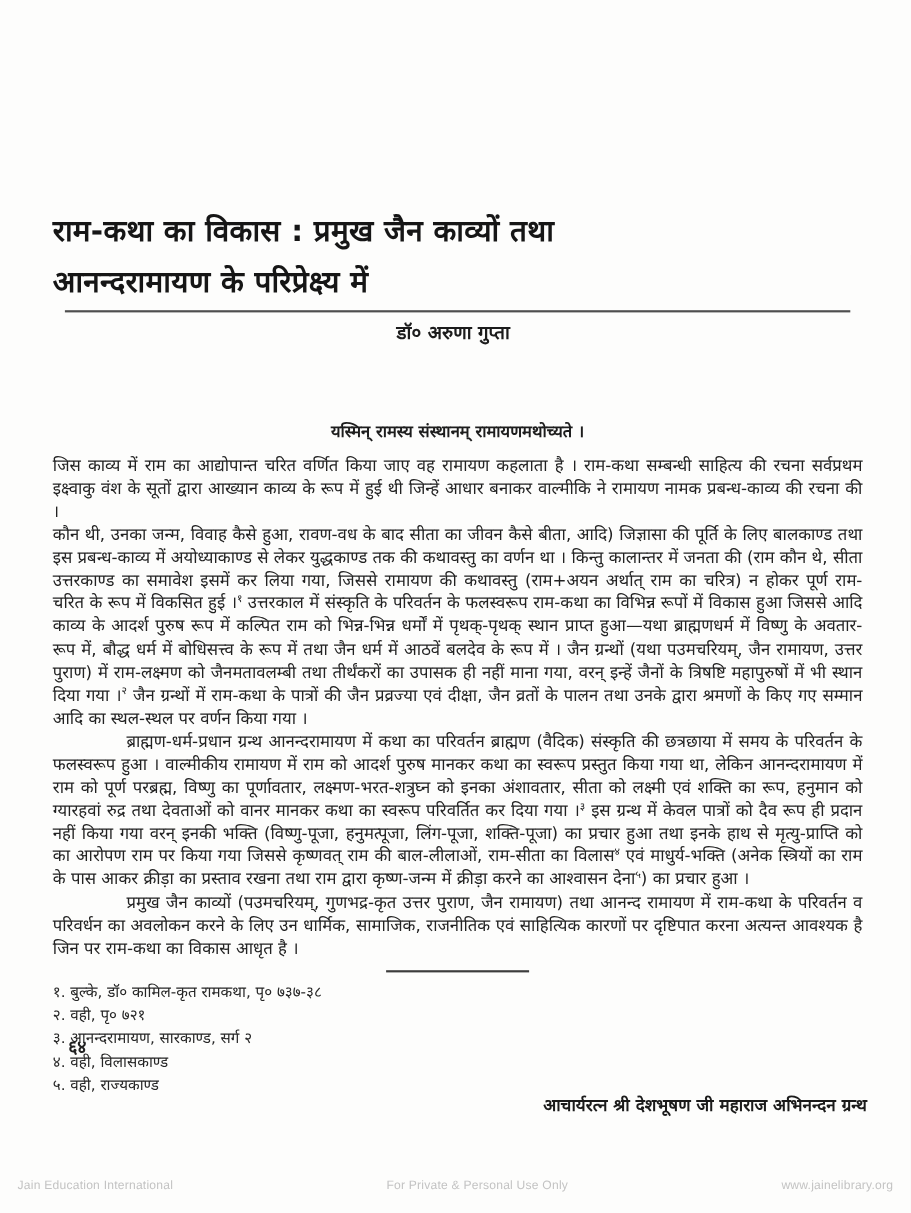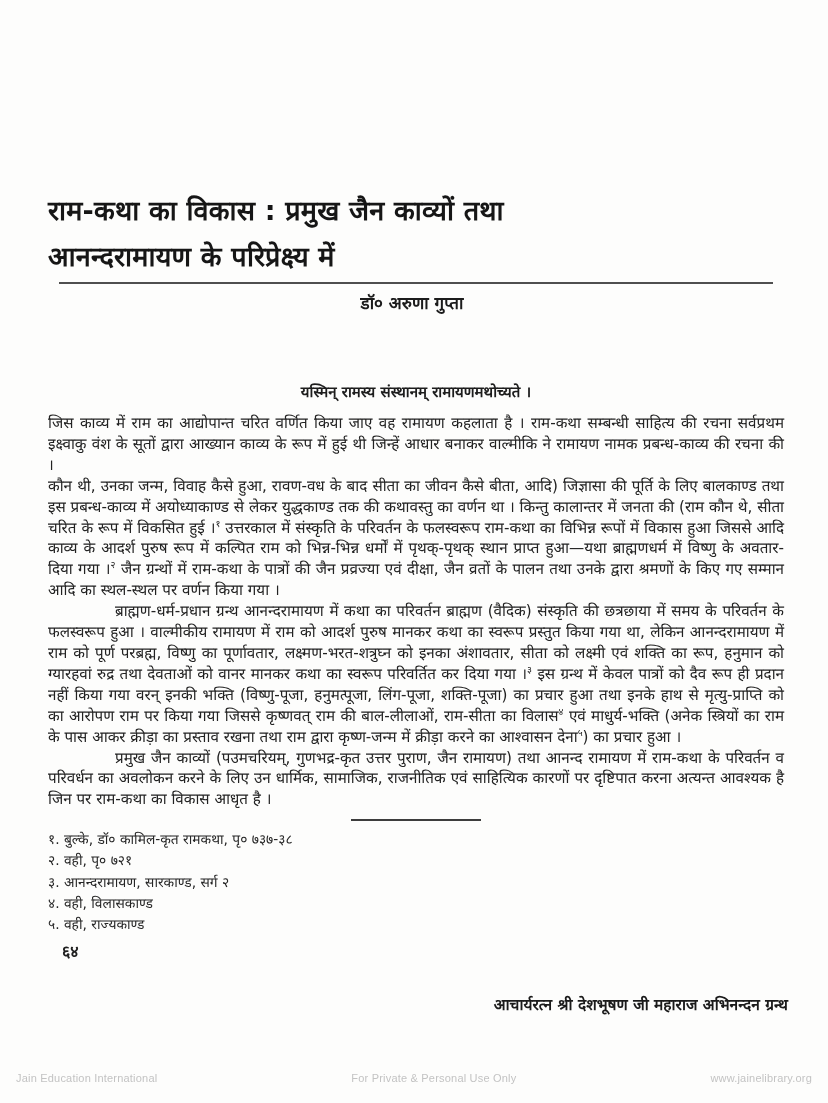--- a/index.html
+++ b/index.html
@@ -127,22 +127,25 @@
     <div class="author">डॉ० अरुणा गुप्ता</div>
 
     <div class="epigraph">यस्मिन् रामस्य संस्थानम् रामायणमथोच्यते ।</div>
 
     <div class="article-body">
         <div class="para">
           <div class="line">जिस काव्य में राम का आद्योपान्त चरित वर्णित किया जाए वह रामायण कहलाता है । राम-कथा सम्बन्धी साहित्य की रचना सर्वप्रथम</div>
           <div class="line">इक्ष्वाकु वंश के सूतों द्वारा आख्यान काव्य के रूप में हुई थी जिन्हें आधार बनाकर वाल्मीकि ने रामायण नामक प्रबन्ध-काव्य की रचना की ।</div>
           <div class="line">कौन थी, उनका जन्म, विवाह कैसे हुआ, रावण-वध के बाद सीता का जीवन कैसे बीता, आदि) जिज्ञासा की पूर्ति के लिए बालकाण्ड तथा</div>
           <div class="line">इस प्रबन्ध-काव्य में अयोध्याकाण्ड से लेकर युद्धकाण्ड तक की कथावस्तु का वर्णन था । किन्तु कालान्तर में जनता की (राम कौन थे, सीता</div>
+          <div class="line">उत्तरकाण्ड का समावेश इसमें कर लिया गया, जिससे रामायण की कथावस्तु (राम+अयन अर्थात् राम का चरित्र) न होकर पूर्ण राम-</div>
           <div class="line">चरित के रूप में विकसित हुई ।<sup>१</sup> उत्तरकाल में संस्कृति के परिवर्तन के फलस्वरूप राम-कथा का विभिन्न रूपों में विकास हुआ जिससे आदि</div>
           <div class="line">काव्य के आदर्श पुरुष रूप में कल्पित राम को भिन्न-भिन्न धर्मों में पृथक्-पृथक् स्थान प्राप्त हुआ—यथा ब्राह्मणधर्म में विष्णु के अवतार-</div>
+          <div class="line">रूप में, बौद्ध धर्म में बोधिसत्त्व के रूप में तथा जैन धर्म में आठवें बलदेव के रूप में । जैन ग्रन्थों (यथा पउमचरियम्, जैन रामायण, उत्तर</div>
+          <div class="line">पुराण) में राम-लक्ष्मण को जैनमतावलम्बी तथा तीर्थंकरों का उपासक ही नहीं माना गया, वरन् इन्हें जैनों के त्रिषष्टि महापुरुषों में भी स्थान</div>
           <div class="line">दिया गया ।<sup>२</sup> जैन ग्रन्थों में राम-कथा के पात्रों की जैन प्रव्रज्या एवं दीक्षा, जैन व्रतों के पालन तथा उनके द्वारा श्रमणों के किए गए सम्मान</div>
           <div class="line last">आदि का स्थल-स्थल पर वर्णन किया गया ।</div>
         </div>
         <div class="para indented">
           <div class="line">ब्राह्मण-धर्म-प्रधान ग्रन्थ आनन्दरामायण में कथा का परिवर्तन ब्राह्मण (वैदिक) संस्कृति की छत्रछाया में समय के परिवर्तन के</div>
           <div class="line">फलस्वरूप हुआ । वाल्मीकीय रामायण में राम को आदर्श पुरुष मानकर कथा का स्वरूप प्रस्तुत किया गया था, लेकिन आनन्दरामायण में</div>
           <div class="line">राम को पूर्ण परब्रह्म, विष्णु का पूर्णावतार, लक्ष्मण-भरत-शत्रुघ्न को इनका अंशावतार, सीता को लक्ष्मी एवं शक्ति का रूप, हनुमान को</div>
           <div class="line">ग्यारहवां रुद्र तथा देवताओं को वानर मानकर कथा का स्वरूप परिवर्तित कर दिया गया ।<sup>३</sup> इस ग्रन्थ में केवल पात्रों को दैव रूप ही प्रदान</div>
           <div class="line">नहीं किया गया वरन् इनकी भक्ति (विष्णु-पूजा, हनुमत्पूजा, लिंग-पूजा, शक्ति-पूजा) का प्रचार हुआ तथा इनके हाथ से मृत्यु-प्राप्ति को</div>
           <div class="line">का आरोपण राम पर किया गया जिससे कृष्णवत् राम की बाल-लीलाओं, राम-सीता का विलास<sup>४</sup> एवं माधुर्य-भक्ति (अनेक स्त्रियों का राम</div>

